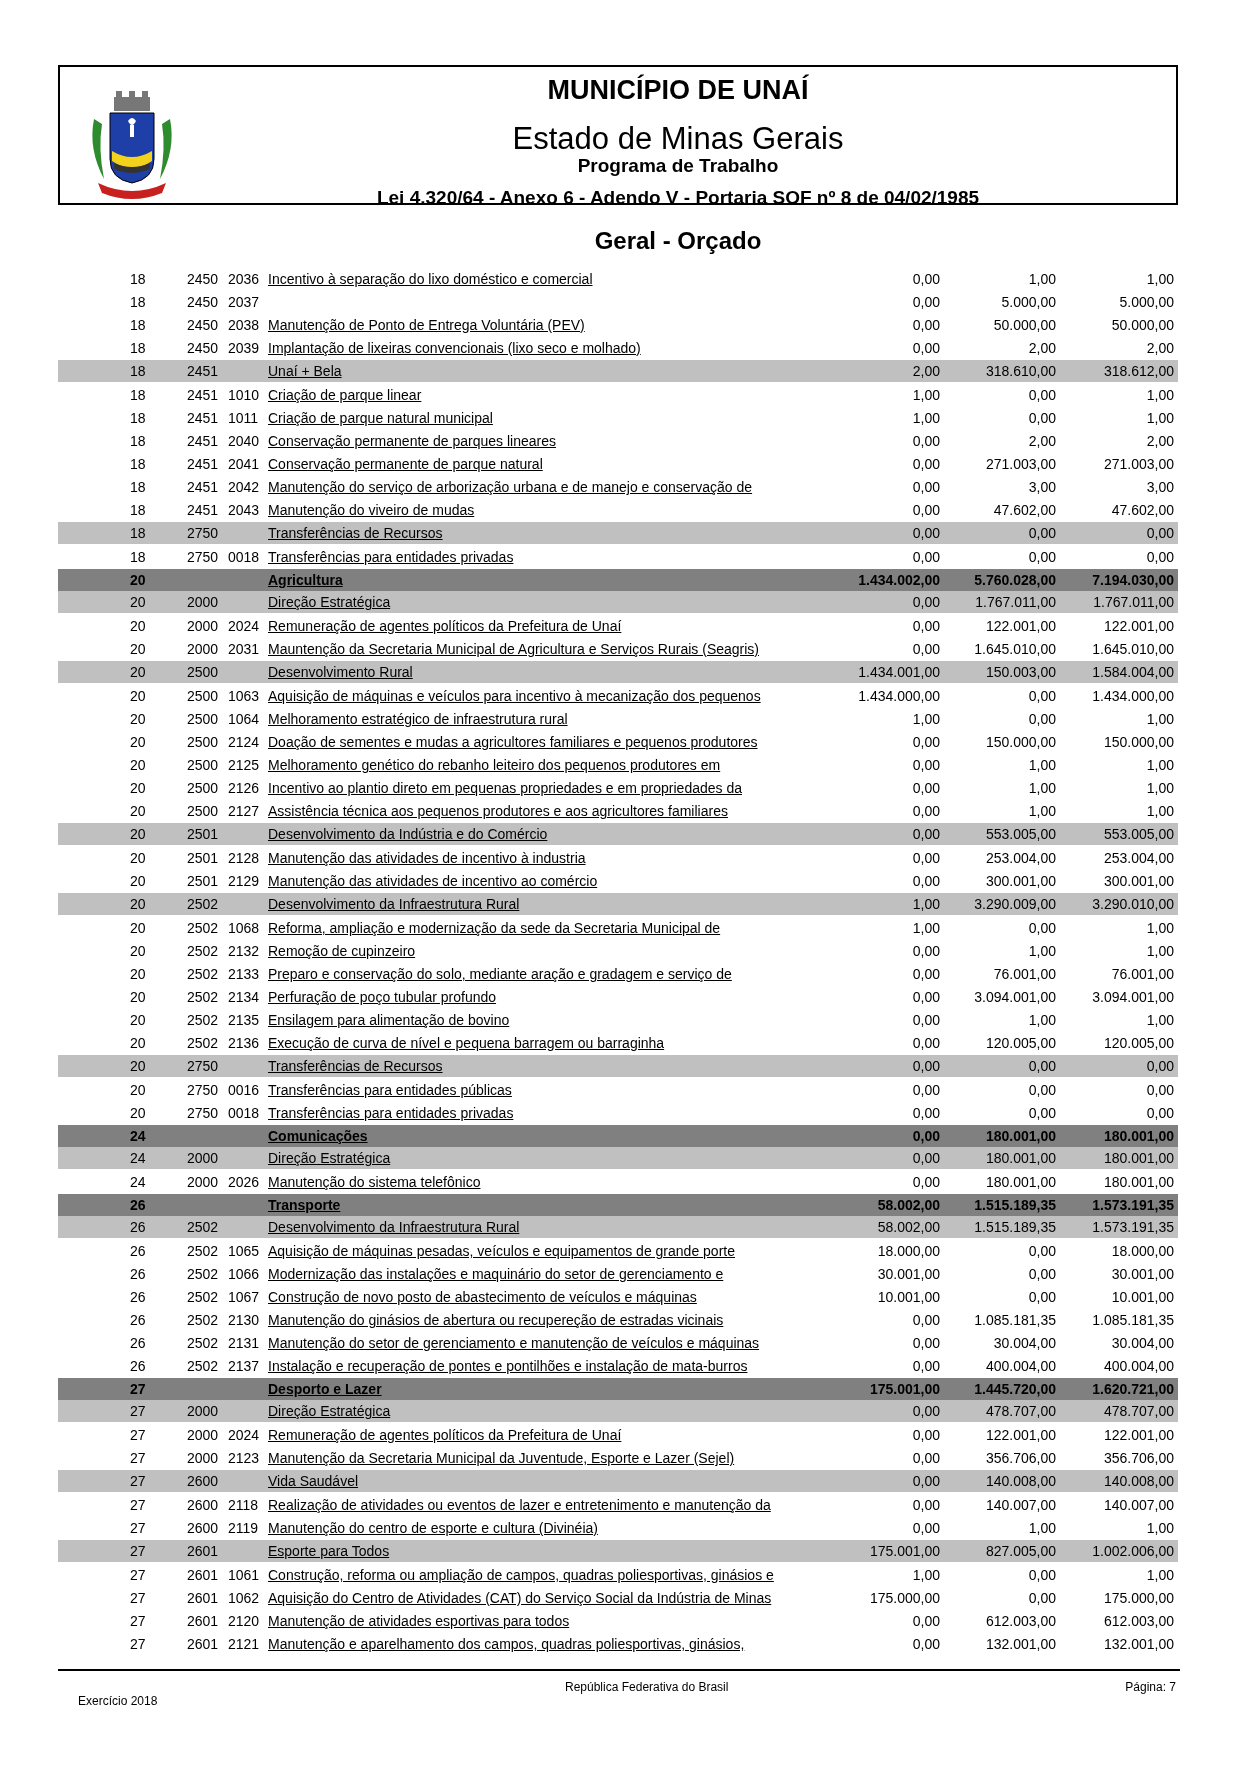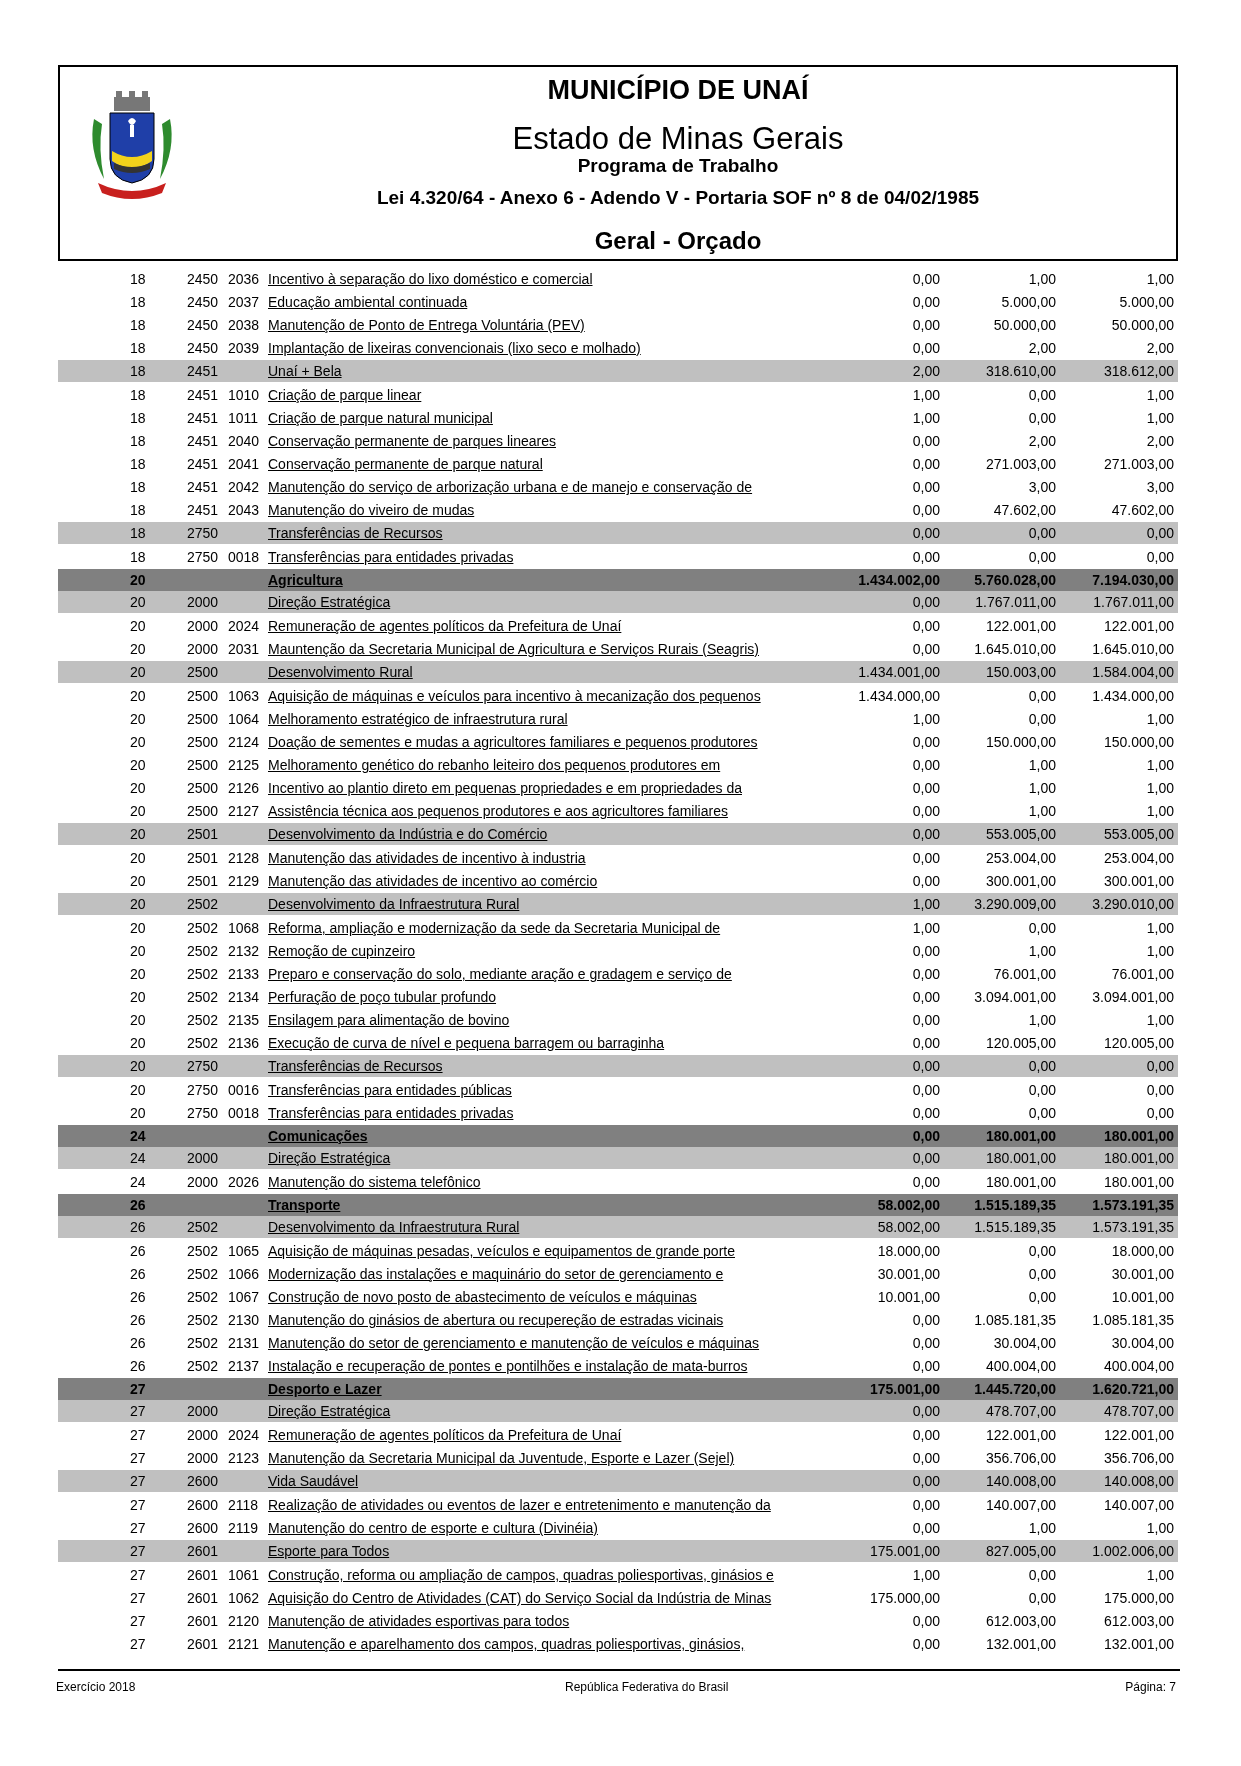--- a/index.html
+++ b/index.html
@@ -1,17 +1,17 @@
 <!DOCTYPE html>
 <html><head>
 <meta charset="utf-8">
 <style>
   html, body { margin: 0; padding: 0; background: #ffffff; }
   body { width: 1241px; height: 1766px; position: relative; font-family: "Liberation Sans", sans-serif; color: #000; overflow: hidden; }
-  .header-box { position: absolute; left: 58px; top: 65px; width: 1120px; height: 196px; border: 2px solid #000; box-sizing: border-box; }
+  .header-box { position: absolute; left: 58px; top: 65px; width: 1120px; height: 140px; border: 2px solid #000; box-sizing: border-box; }
   .logo { position: absolute; left: 24px; top: 22px; width: 96px; height: 110px; }
   .h-title { position: absolute; left: 0; right: 0; text-align: center; font-weight: bold; color: #000; }
   .t1 { top: 8px; font-size: 27px; left: 120px; }
   .t2 { top: 54px; font-size: 31px; font-weight: normal; left: 120px; }
   .t3 { top: 88px; font-size: 19px; left: 120px; }
   .t4 { top: 120px; font-size: 19px; left: 120px; }
   .t5 { top: 160px; font-size: 24px; left: 120px; }
 
   .table { position: absolute; left: 58px; top: 268px; width: 1120px; }
   .row { position: relative; height: 23px; font-size: 14px; line-height: 23px; }
@@ -20,21 +20,21 @@
   .c-fn { position: absolute; left: 72px; width: 30px; }
   .c-prog { position: absolute; left: 129px; width: 40px; }
   .c-act { position: absolute; left: 170px; width: 40px; }
   .c-desc { position: absolute; left: 210px; width: 580px; white-space: nowrap; overflow: hidden; text-decoration: underline; }
   .c-v1 { position: absolute; right: 238px; text-align: right; width: 140px; }
   .c-v2 { position: absolute; right: 122px; text-align: right; width: 140px; }
   .c-v3 { position: absolute; right: 4px; text-align: right; width: 140px; }
 
   .footer-line { position: absolute; left: 58px; top: 1669px; width: 1122px; height: 2px; background: #000; }
   .footer { position: absolute; top: 1680px; font-size: 12px; }
-  .f-left { left: 56px; }
+  .f-left { left: 78px; margin-top: 14px; }
   .f-center { left: 565px; }
   .f-right { right: 65px; }
 </style>
 </head>
 <body>
 
 <div class="header-box">
   <div class="logo">
     <svg width="96" height="110" viewBox="0 0 96 110">
       <path d="M10 30 Q4 60 20 90 Q14 60 18 35 Z" fill="#2e8b2e"></path>
@@ -65,21 +65,20 @@
       <span class="c-act">2036</span>
       <span class="c-desc">Incentivo à separação do lixo doméstico e comercial</span>
       <span class="c-v1">0,00</span>
       <span class="c-v2">1,00</span>
       <span class="c-v3">1,00</span>
     </div>
     <div class="row">
       <span class="c-fn">18</span>
       <span class="c-prog">2450</span>
       <span class="c-act">2037</span>
-      <span class="c-desc">Educação ambiental continuada</span>
       <span class="c-v1">0,00</span>
       <span class="c-v2">5.000,00</span>
       <span class="c-v3">5.000,00</span>
     </div>
     <div class="row">
       <span class="c-fn">18</span>
       <span class="c-prog">2450</span>
       <span class="c-act">2038</span>
       <span class="c-desc">Manutenção de Ponto de Entrega Voluntária (PEV)</span>
       <span class="c-v1">0,00</span>

